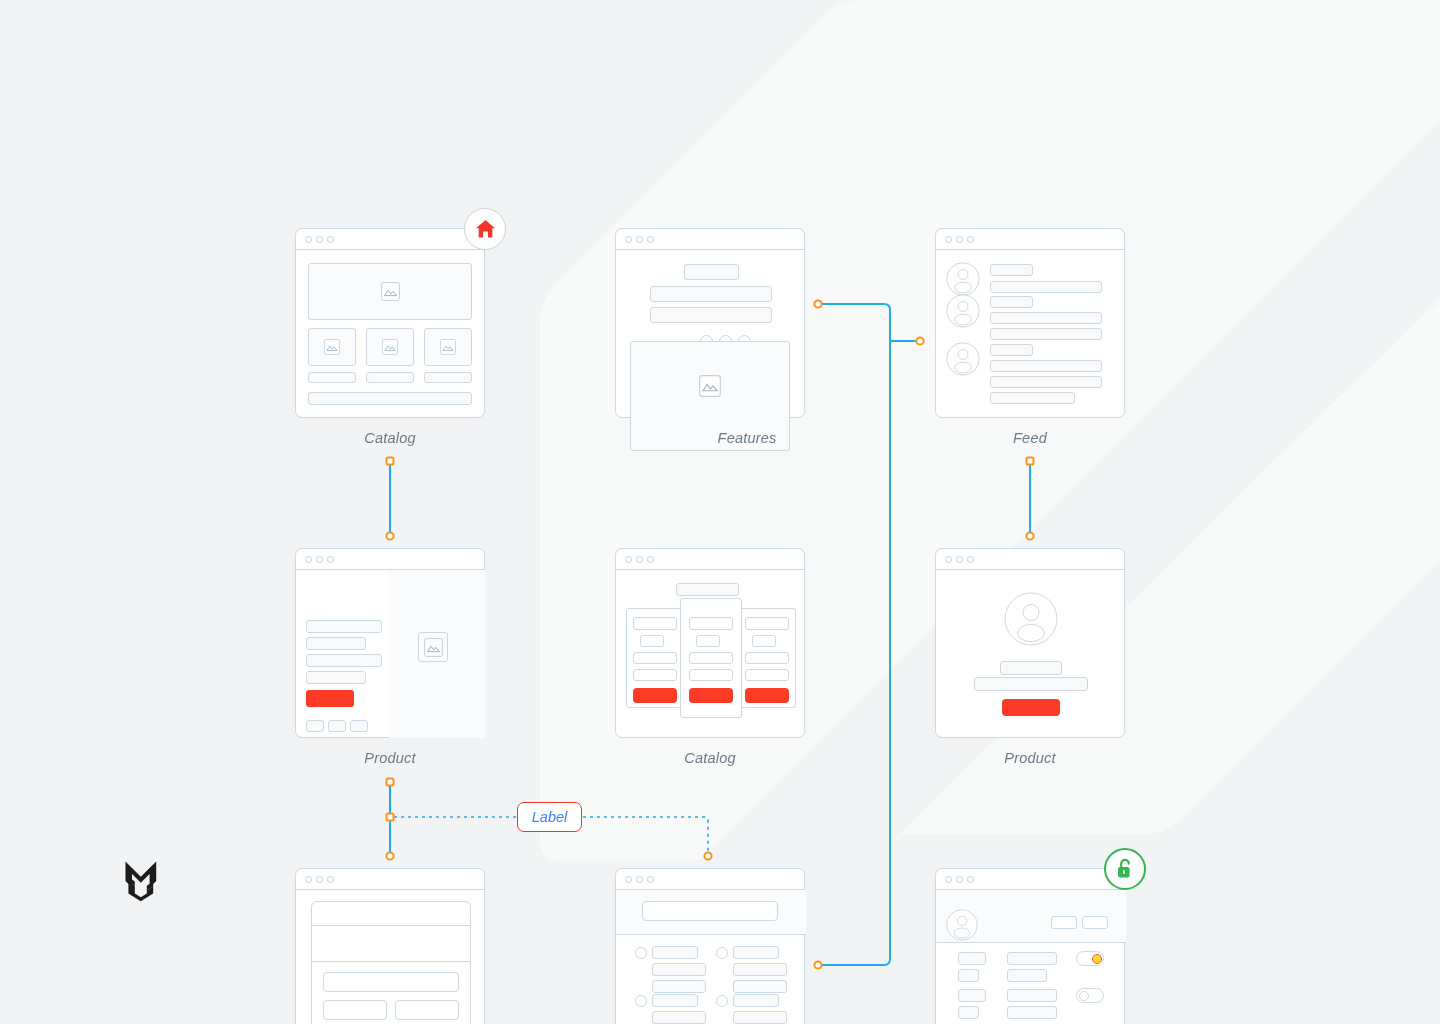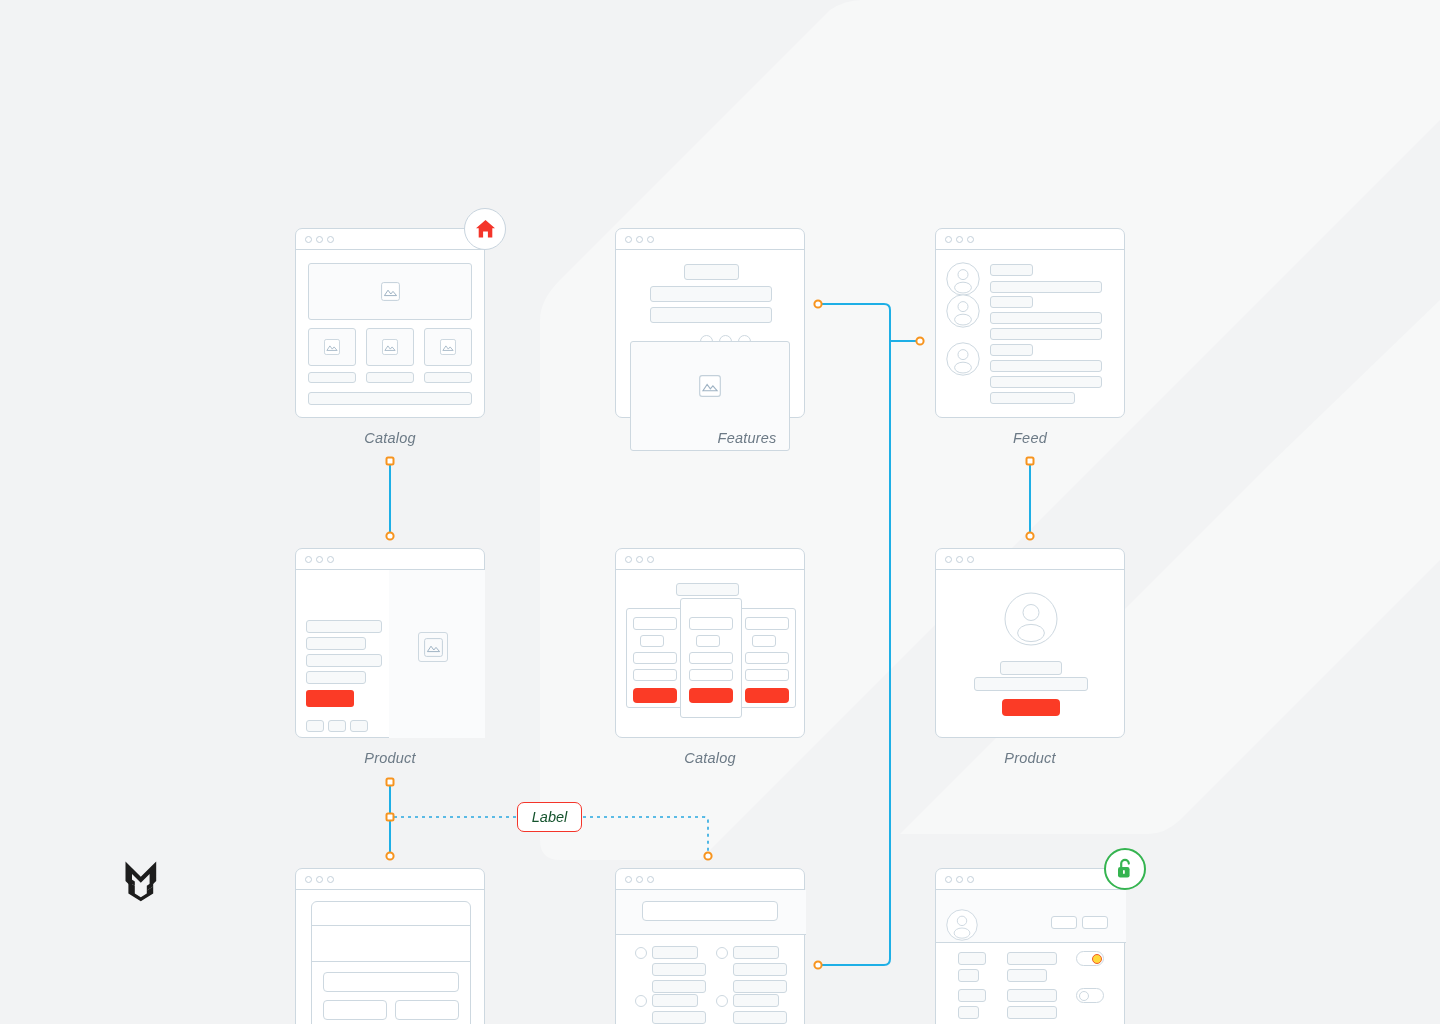--- a/index.html
+++ b/index.html
@@ -87,21 +87,21 @@
   .badge.home{border:1.6px solid #c8d4de;}
   .badge.lock{border:2px solid #35b450;}
 
   
   .label-chip{
     position:absolute;
     border:1.6px solid #f4352a;
     border-radius:7px;
     background:#fff;
     display:flex;align-items:center;justify-content:center;
-    font-size:14.5px;color:#14532d;
+    font-size:14.5px;color:#3b82f6;
     z-index:8;
     box-sizing:border-box;
   }
 
   .logo{position:absolute;z-index:6;}
   svg{display:block;overflow:visible;}
 </style>
 </head>
 <body>
 

